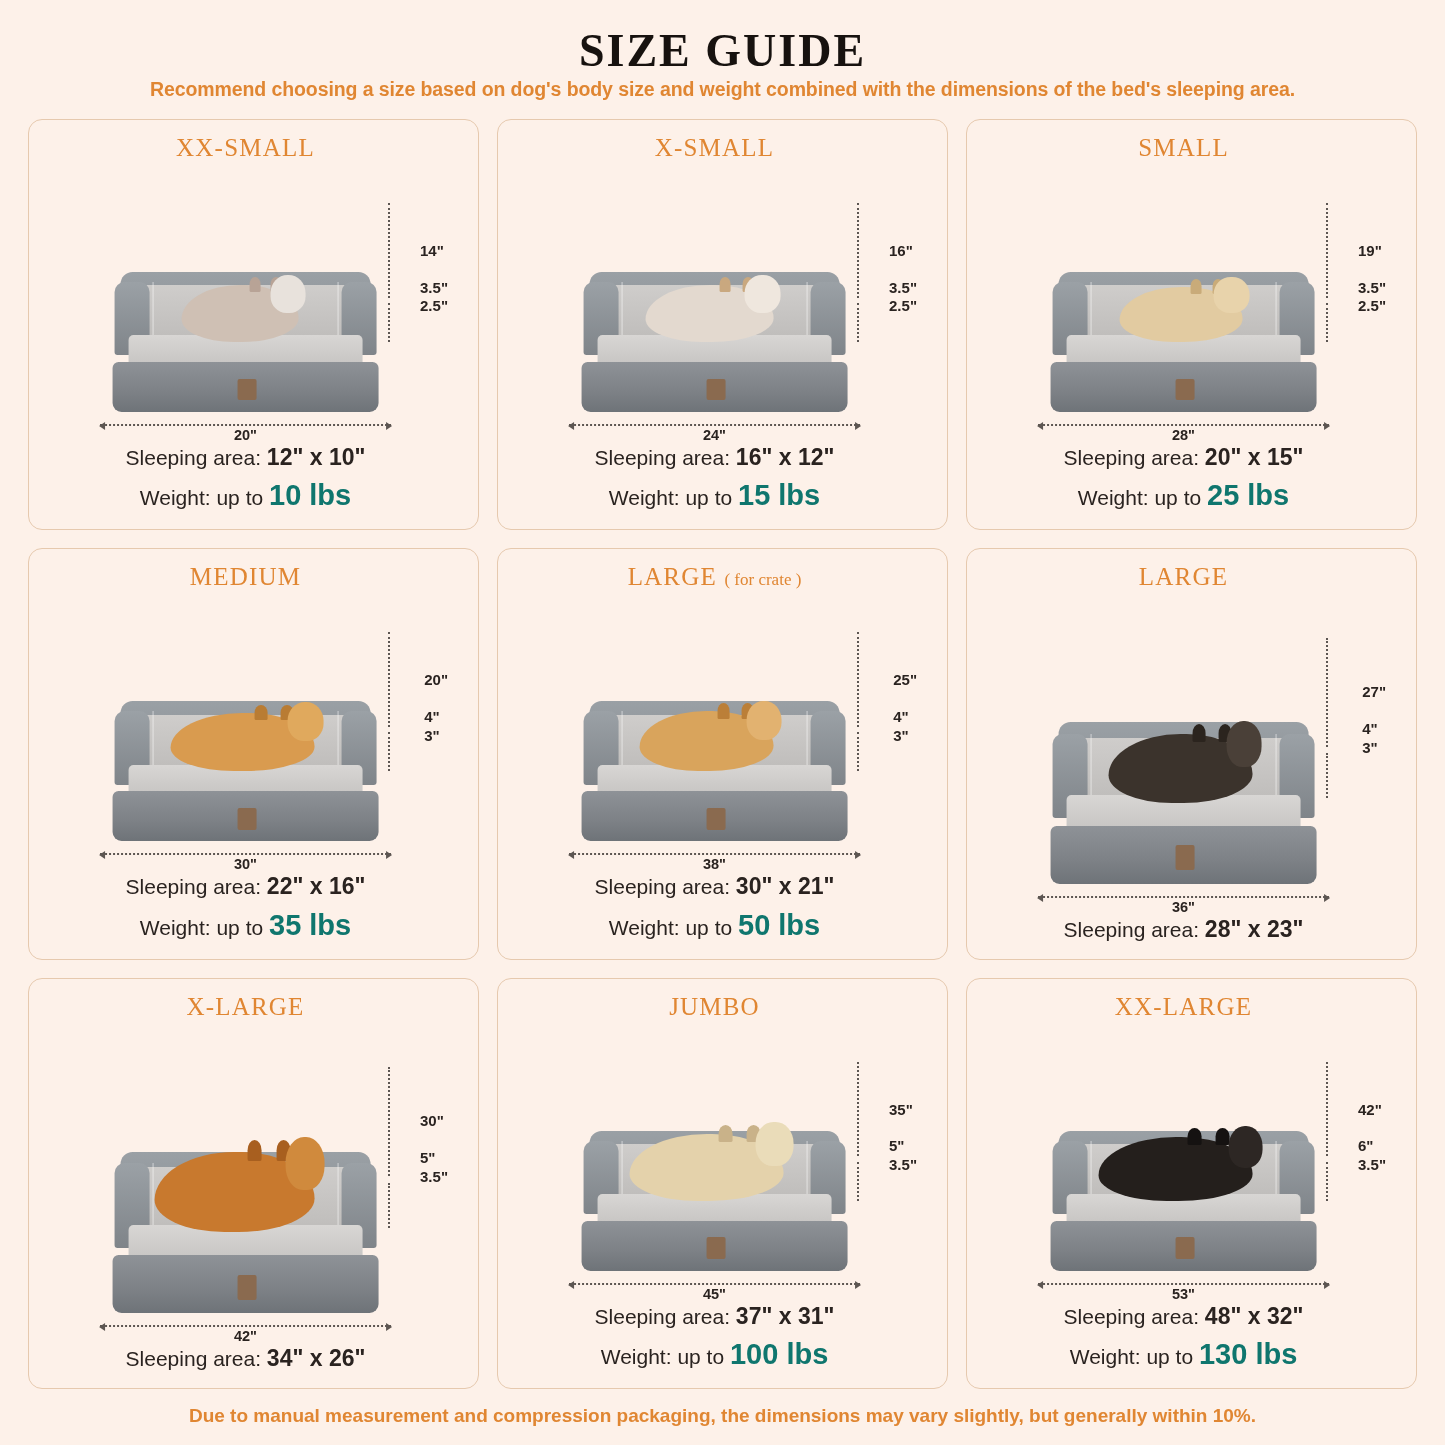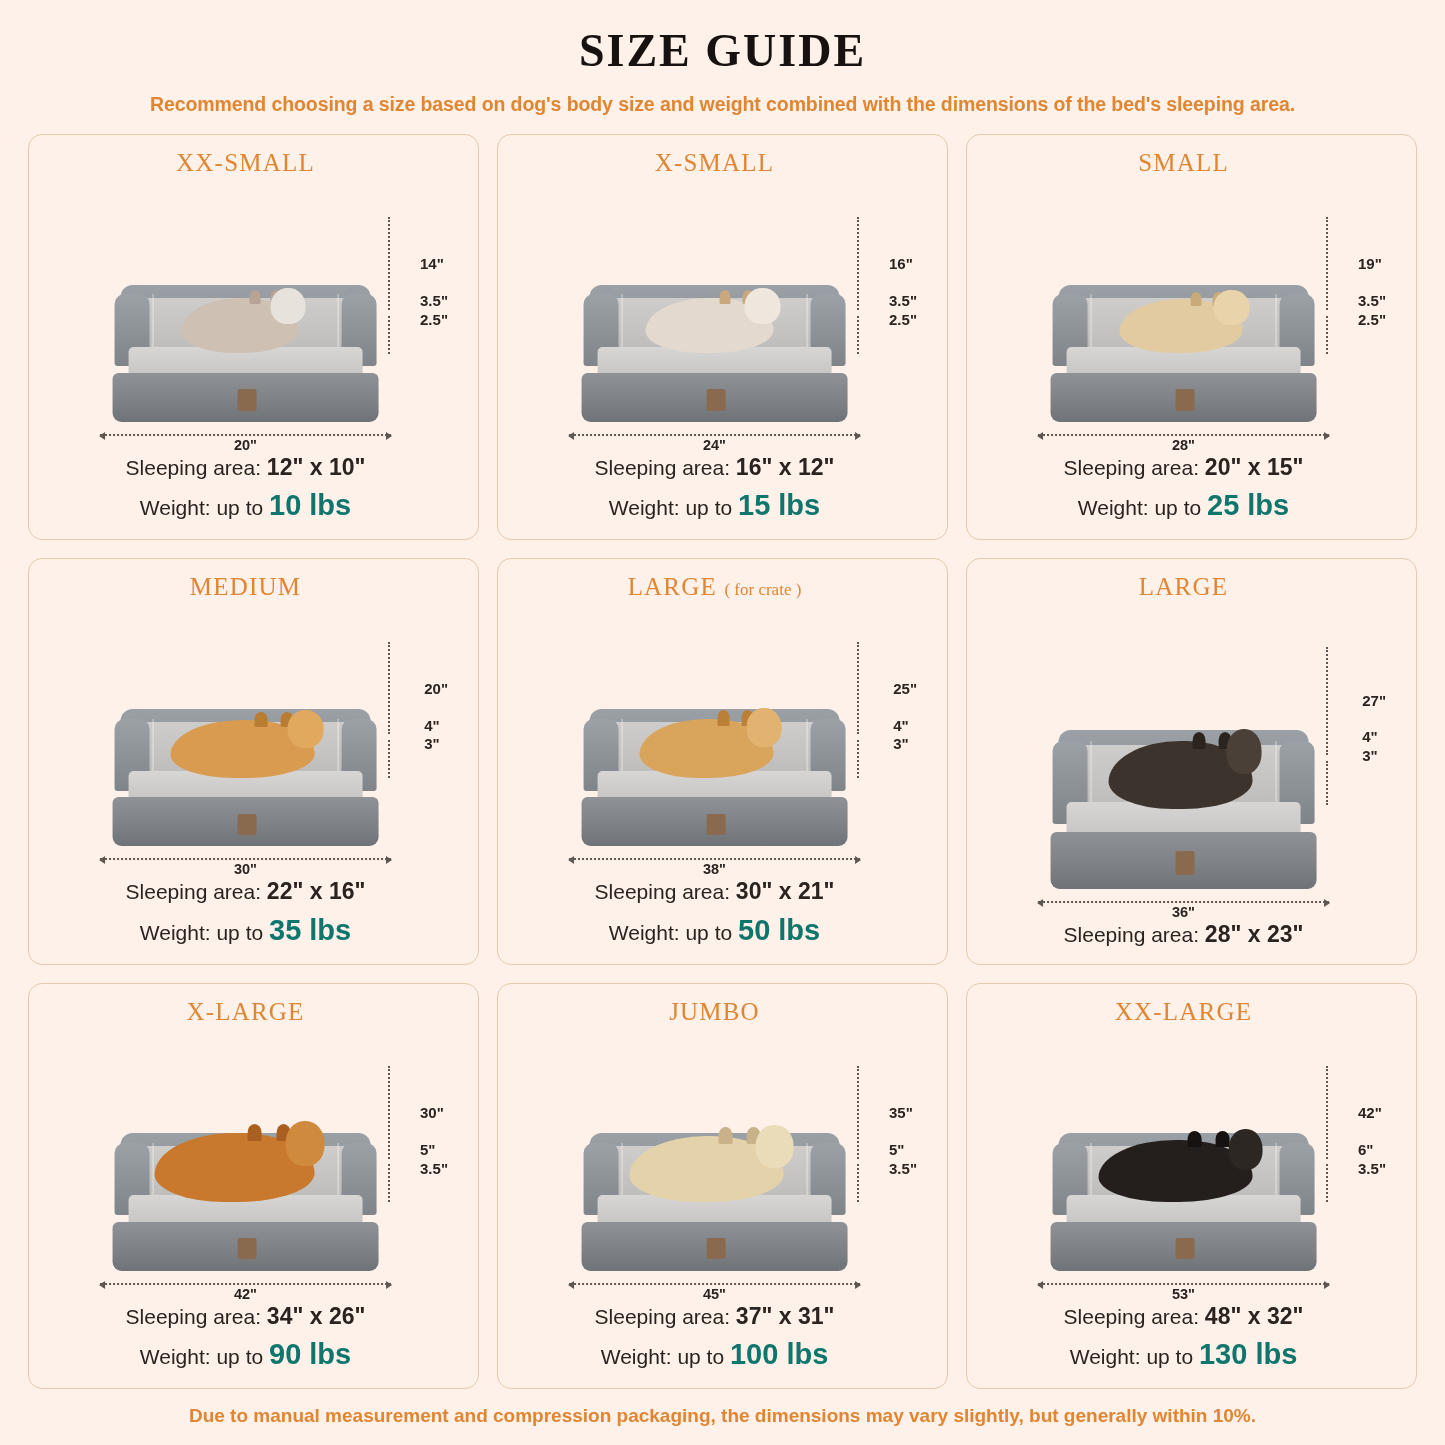--- a/index.html
+++ b/index.html
@@ -22,21 +22,21 @@
     display: flex;
     flex-direction: column;
   }
   .title {
     text-align: center;
     font-family: "Liberation Serif", serif;
     font-size: 46px;
     letter-spacing: 2px;
     font-weight: 700;
     color: #17120f;
-    margin: 6px 0 16px 0;
+    margin: 6px 0 1px 0;
   }
   .subtitle {
     text-align: center;
     font-size: 19.5px;
     font-weight: 700;
     color: #e08632;
     margin-bottom: 18px;
     letter-spacing: -0.1px;
   }
   .grid {
@@ -577,25 +577,20 @@
       <div class="width-line">
         <span>42"</span>
       </div>
     </div>
 
     <div class="info">
       <div class="sleep">
         <span>Sleeping area:</span>
         <b>34" x 26"</b>
       </div>
-      <div class="weight">
-        <span>Weight:</span>
-        <span>up to</span>
-        <span class="lbs">90 lbs</span>
-      </div>
     </div>
   </div>
       <div class="card">
     <div class="card-title">
       <span>JUMBO</span>
       <span class="suffix"></span>
     </div>
 
     <div class="illus">
       <div class="bed" style="width:64%;height:60%;">

